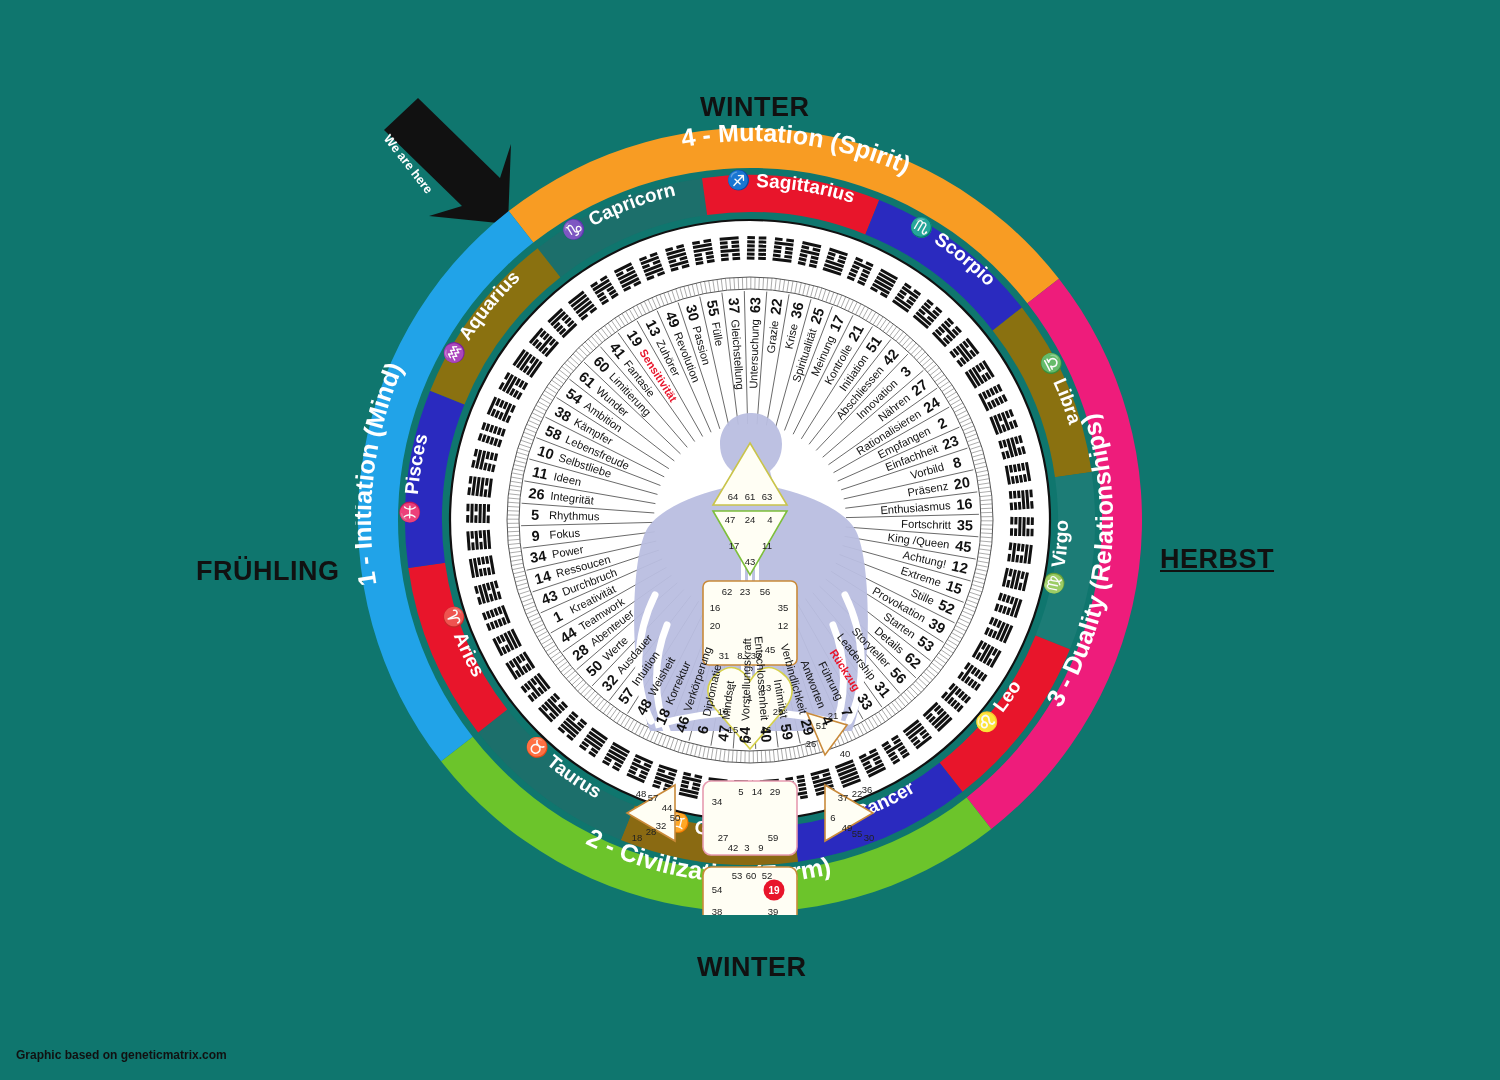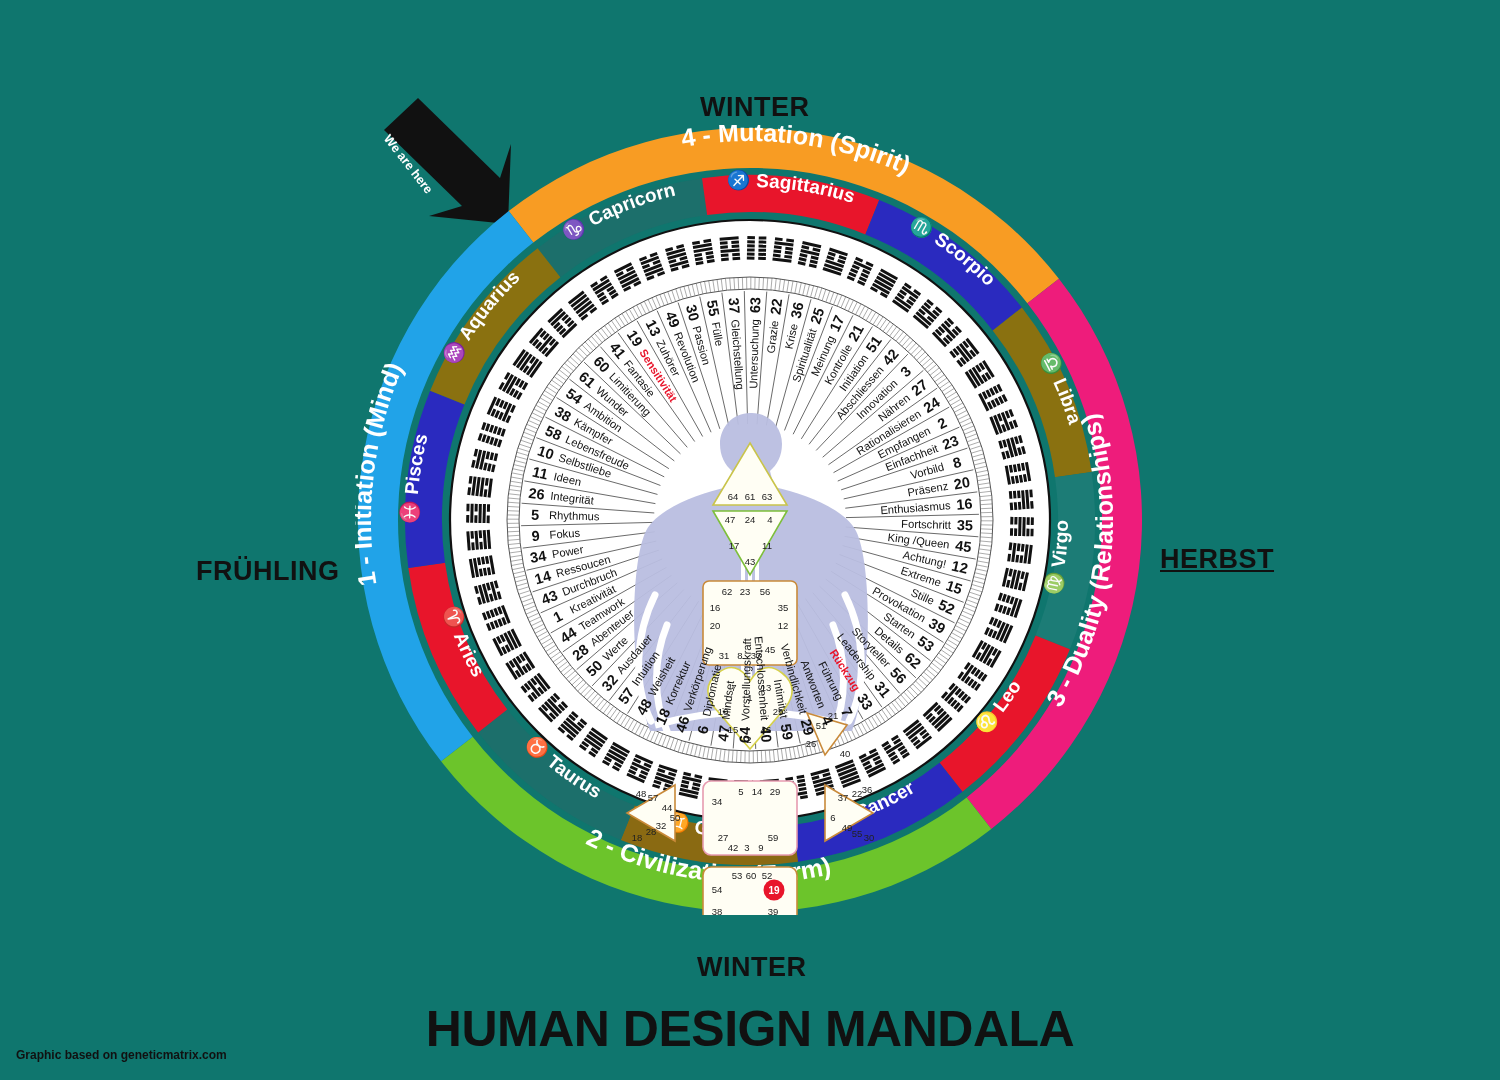--- a/index.html
+++ b/index.html
@@ -62,21 +62,20 @@
 </head>
 <body>
 
 <div id="stage">
 
   <div class="season-label" id="winter-label">WINTER</div>
   <div class="season-label" id="fruehling-label">FRÜHLING</div>
   <div class="season-label" id="herbst-label">HERBST</div>
   <div class="season-label" id="sommer-label">WINTER</div>
 
-  <div id="main-title">HUMAN DESIGN MANDALA</div>
   <div id="credit">Graphic based on geneticmatrix.com</div>
 
   <div id="arrow-group">
     <svg width="130" height="135" viewBox="0 0 130 135">
       <polygon points="2,34 36,2 118,82 129,48 126,128 47,120 80,110 2,34" fill="#111"></polygon>
     </svg>
     <div id="arrow-text">We are here</div>
   </div>
 
   <div id="wheel">

